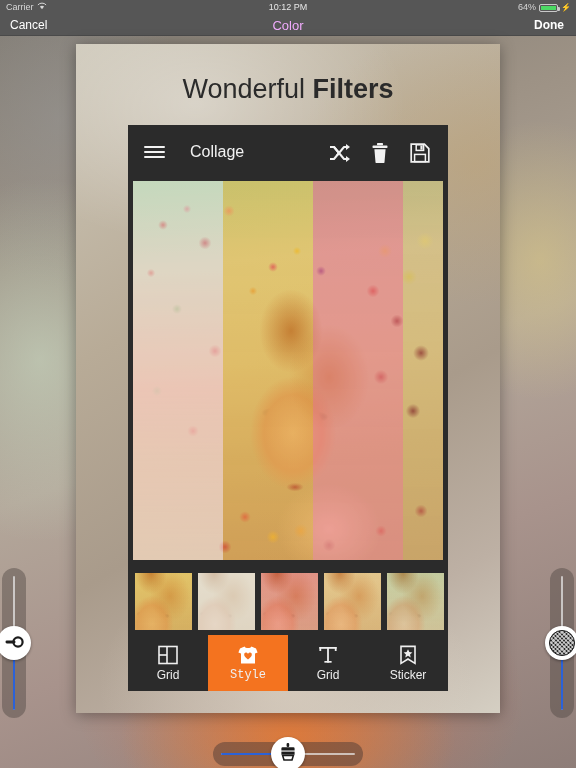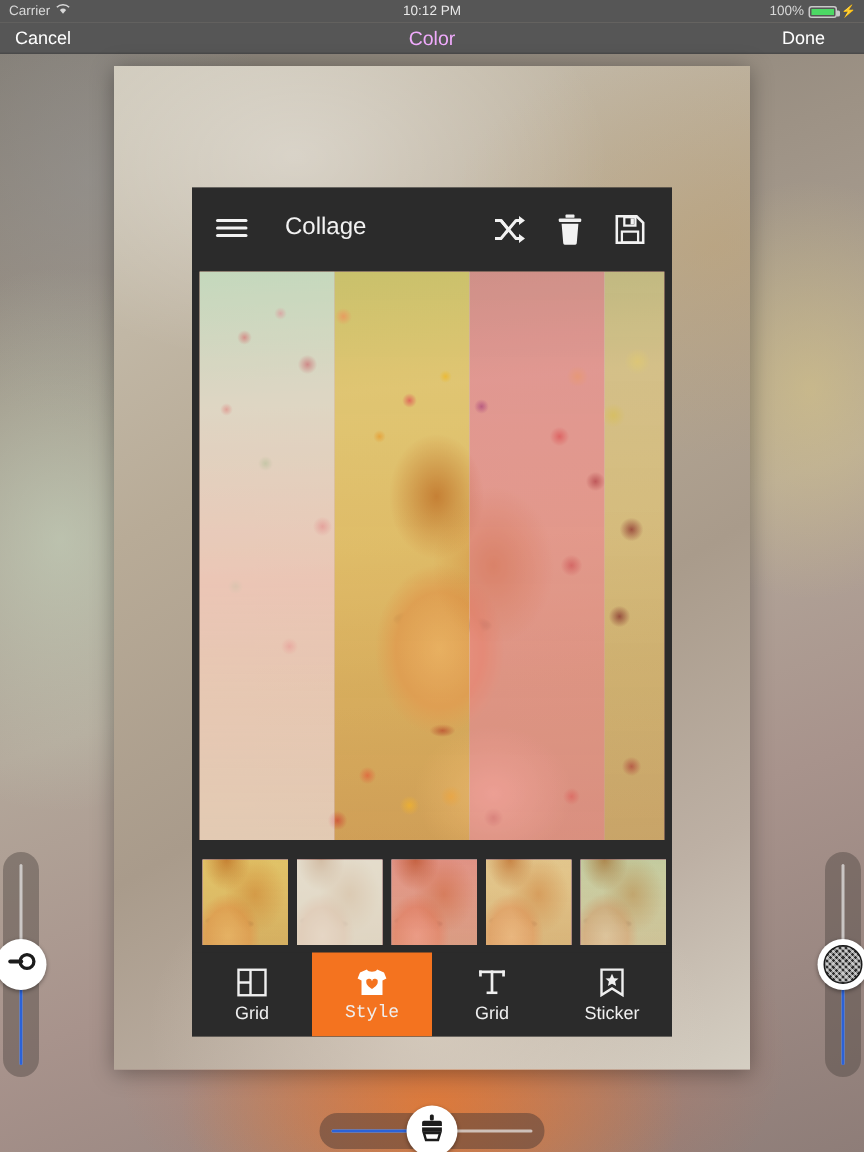--- a/index.html
+++ b/index.html
@@ -52,21 +52,21 @@
   #navbar {
     position: absolute; left: 0; top: 15px; width: 576px; height: 21px;
     background: #565656;
     border-bottom: 1px solid #4a4a4a;
   }
   #navbar .nav-btn {
     position: absolute; top: 0; height: 21px; line-height: 21px;
     color: #ffffff; font-size: 12px; cursor: pointer;
   }
   #navbar .cancel { left: 10px; }
-  #navbar .done { right: 26px; font-weight: normal; }
+  #navbar .done { right: 12px; font-weight: bold; }
   #navbar .title {
     position: absolute; left: 0; right: 0; top: 0; height: 21px; line-height: 21px;
     text-align: center; color: #f0abfc; font-size: 13px; font-weight: normal;
   }
 
   
   #card {
     position: absolute; left: 76px; top: 44px; width: 424px; height: 669px;
     background:
       radial-gradient(ellipse 300px 200px at 120px 60px, rgba(255,255,255,0.35), rgba(255,255,255,0) 70%),
@@ -297,36 +297,39 @@
     <span>Carrier</span>
     <span class="wifi-glyph">
       <svg width="10" height="8" viewBox="0 0 10 8" aria-hidden="true">
         <path d="M5 7.2 L2.9 4.6 a3.2 3.2 0 0 1 4.2 0 Z" fill="#d8d8d8"></path>
         <path d="M0.9 2.9 a5.6 5.6 0 0 1 8.2 0" stroke="#d8d8d8" stroke-width="1" fill="none"></path>
       </svg>
     </span>
   </div>
   <div class="center">10:12 PM</div>
   <div class="right">
-    <span>100%</span>
+    <span>64%</span>
     <span class="batt">
         <i></i>
       </span>
     <span class="bolt">⚡</span>
   </div>
 </div>
 
 <div id="navbar">
   <div class="nav-btn cancel">Cancel</div>
   <div class="title">Color</div>
   <div class="nav-btn done">Done</div>
 </div>
 
 <div id="card">
 
+  <div id="card-title">
+    <span class="light">Wonderful </span><span class="bold">Filters</span>
+  </div>
 
   <div id="app">
 
     <div id="app-toolbar">
       <div class="ham">
         <span></span>
           <span></span>
           <span></span>
       </div>
       <div class="tb-title">Collage</div>

